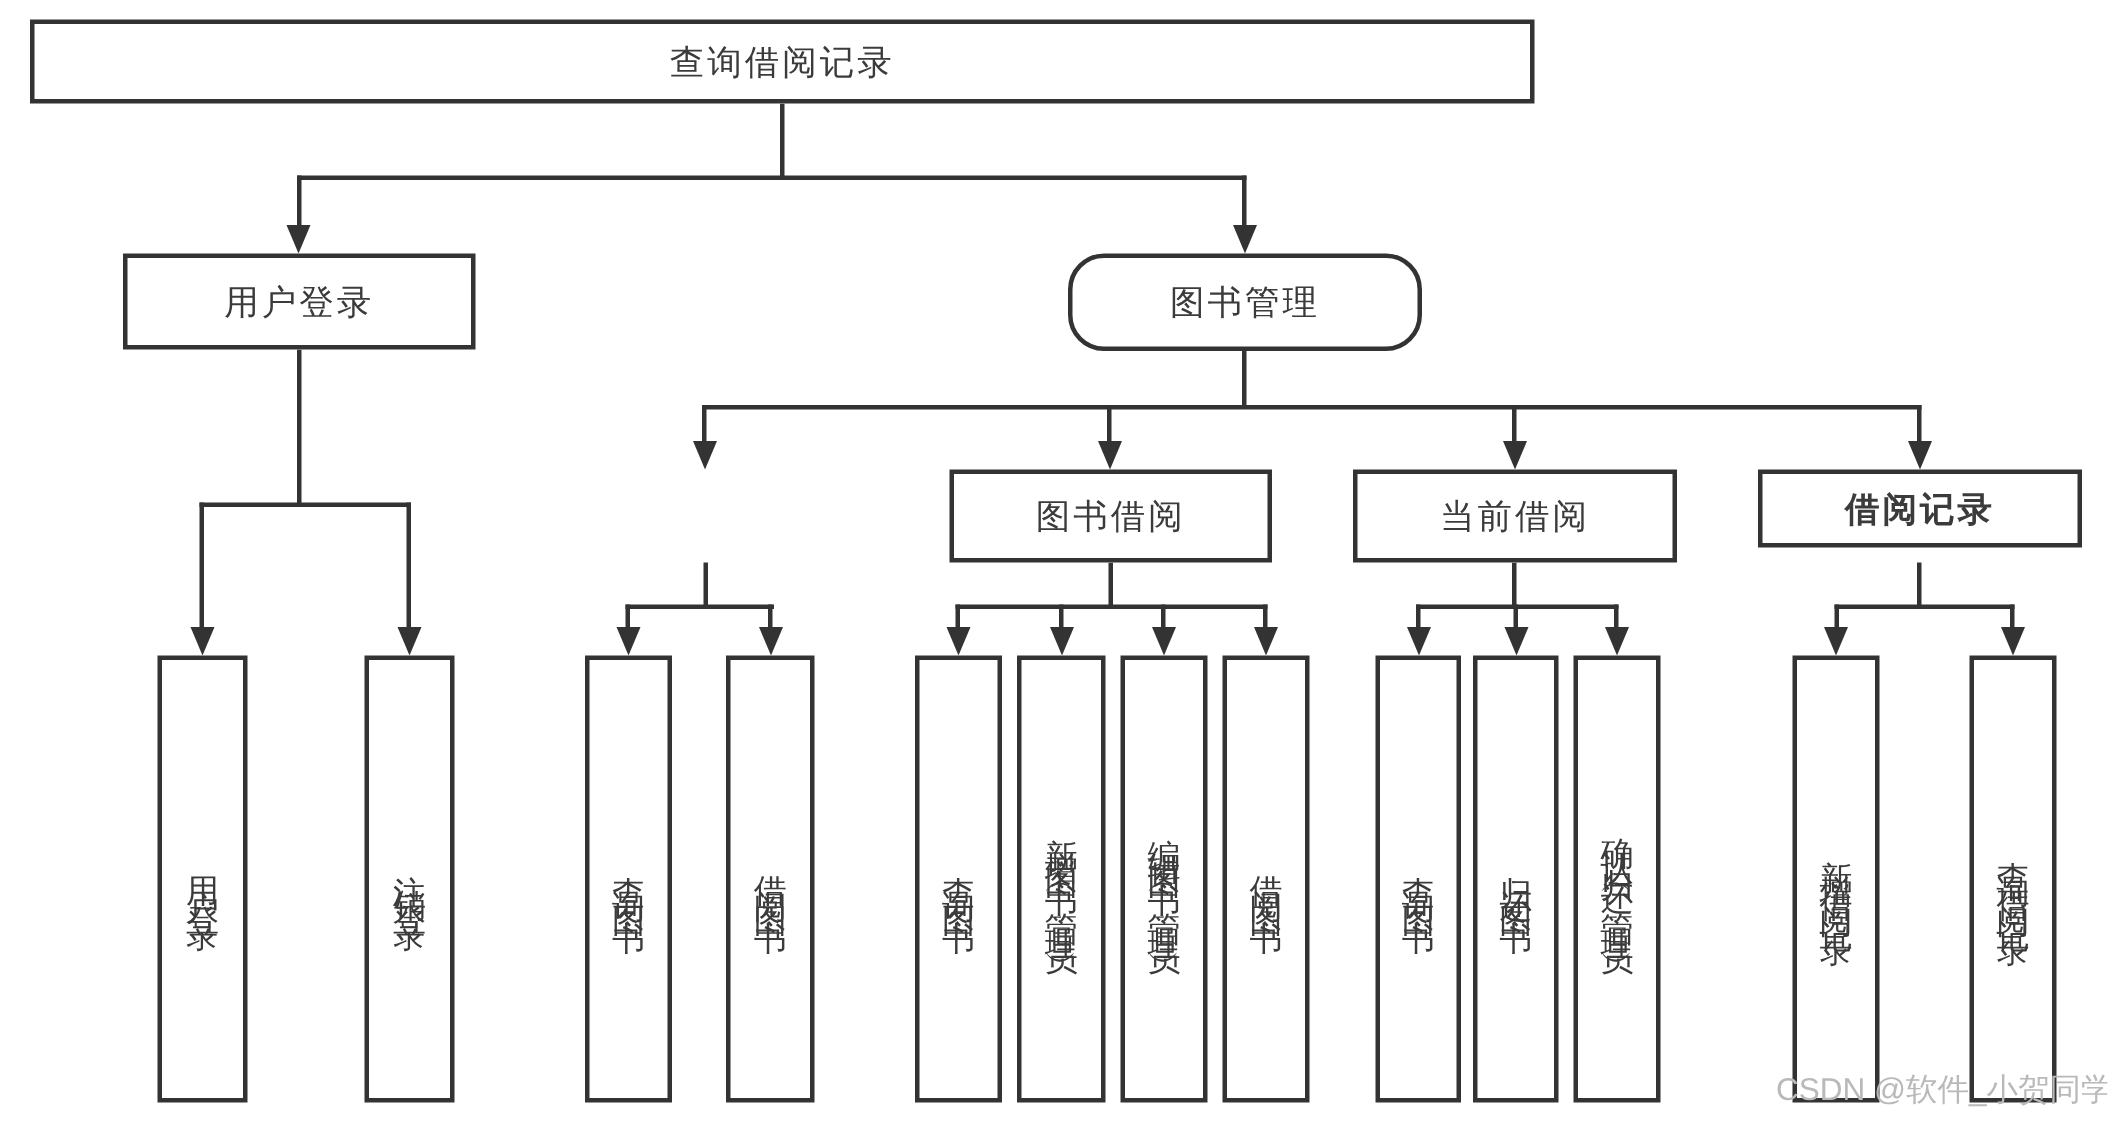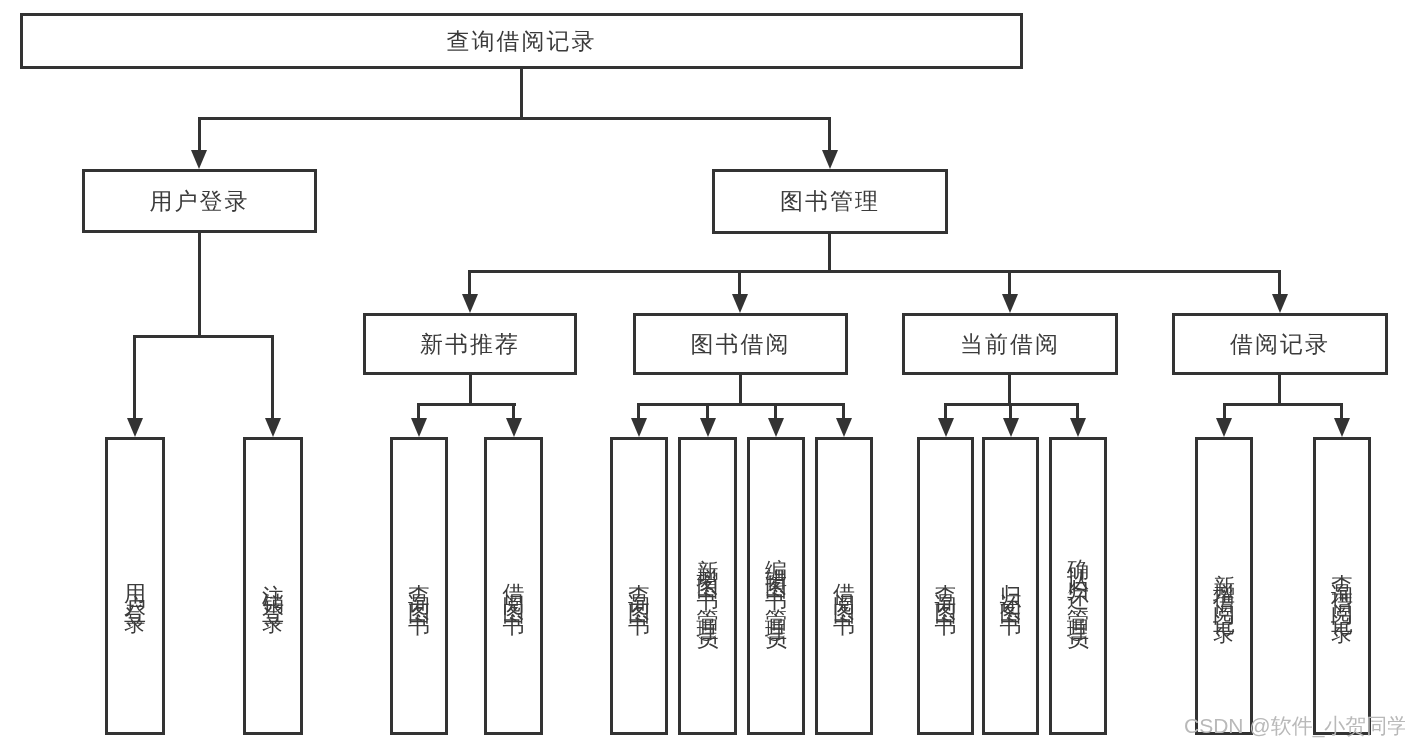--- a/index.html
+++ b/index.html
@@ -120,34 +120,31 @@
   <div class="line" style="left:1340px;top:403px;width:3px;height:16px;"></div>
   <div class="arrow" style="left:1334px;top:418px;"></div>
 
   <div class="box" style="left:20px;top:13px;width:1003px;height:56px;">
     <span>查询借阅记录</span>
   </div>
 
   <div class="box" style="left:82px;top:169px;width:235px;height:64px;">
     <span>用户登录</span>
   </div>
-  <div class="box" style="left:712px;top:169px;width:236px;height:65px;">
+  <div class="box" style="left:712px;top:169px;width:236px;height:65px;border-radius:24px;">
     <span>图书管理</span>
   </div>
 
-  <div class="box" style="left:363px;top:313px;width:214px;height:62px;">
-    <span>新书推荐</span>
-  </div>
   <div class="box" style="left:902px;top:313px;width:216px;height:62px;">
     <span>当前借阅</span>
   </div>
   <div class="box" style="left:633px;top:313px;width:215px;height:62px;">
     <span>图书借阅</span>
   </div>
-  <div class="box" style="left:1172px;top:313px;width:216px;height:62px;">
+  <div class="box" style="left:1172px;top:313px;width:216px;height:52px;font-weight:bold;">
     <span>借阅记录</span>
   </div>
 
   <div class="vbox" style="left:105px;top:437px;width:60px;height:298px;">
     <span>用户登录</span>
   </div>
   <div class="vbox" style="left:243px;top:437px;width:60px;height:298px;">
     <span>注销登录</span>
   </div>
 

